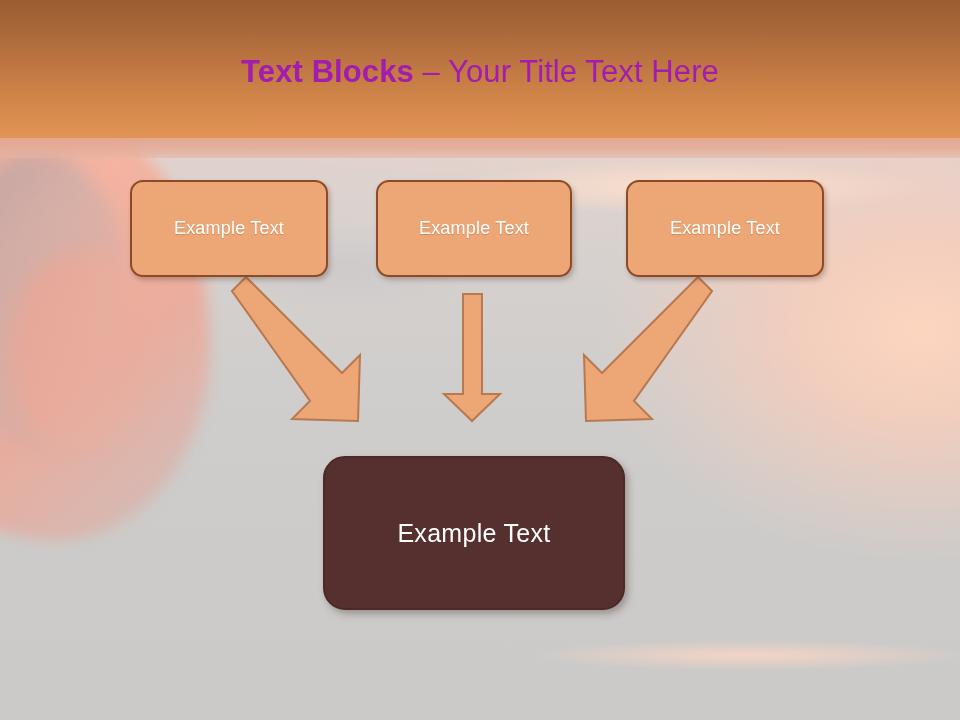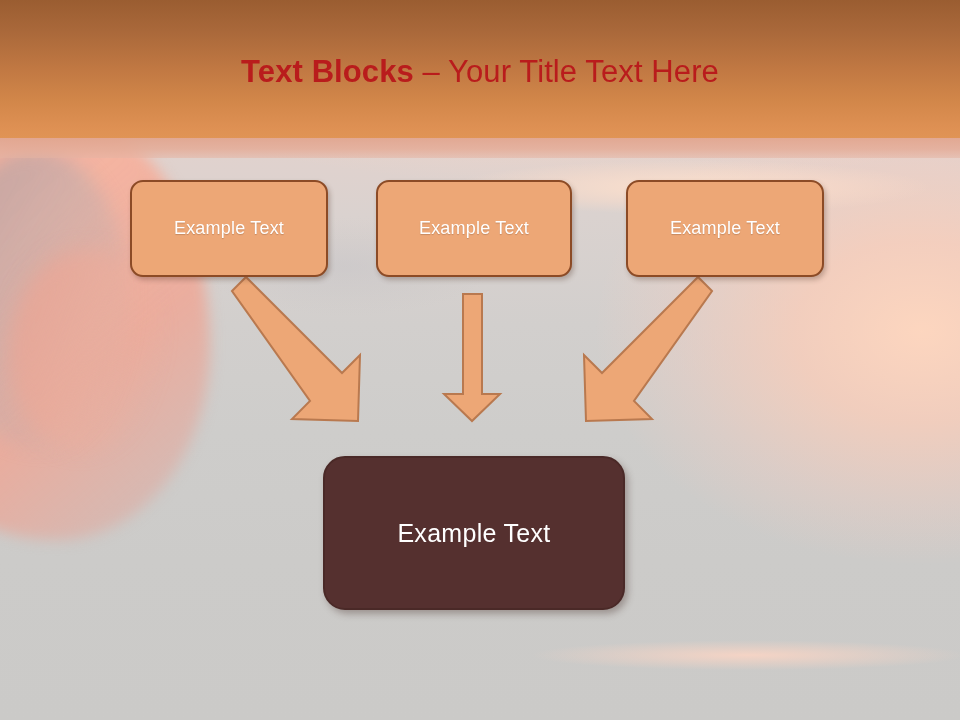--- a/index.html
+++ b/index.html
@@ -144,21 +144,21 @@
       #d18649 72%,
       #de9053 92%,
       #e09455 100%);
   }
   #header-title {
     position: absolute;
     left: 0;
     top: 52px;
     width: 960px;
     text-align: center;
-    color: #b91c1c;
+    color: #a21caf;
     font-size: 31px;
     line-height: 40px;
     letter-spacing: 0.1px;
     white-space: nowrap;
   }
   #header-title .strong {
     font-weight: bold;
   }
   #header-title .rest {
     font-weight: normal;

